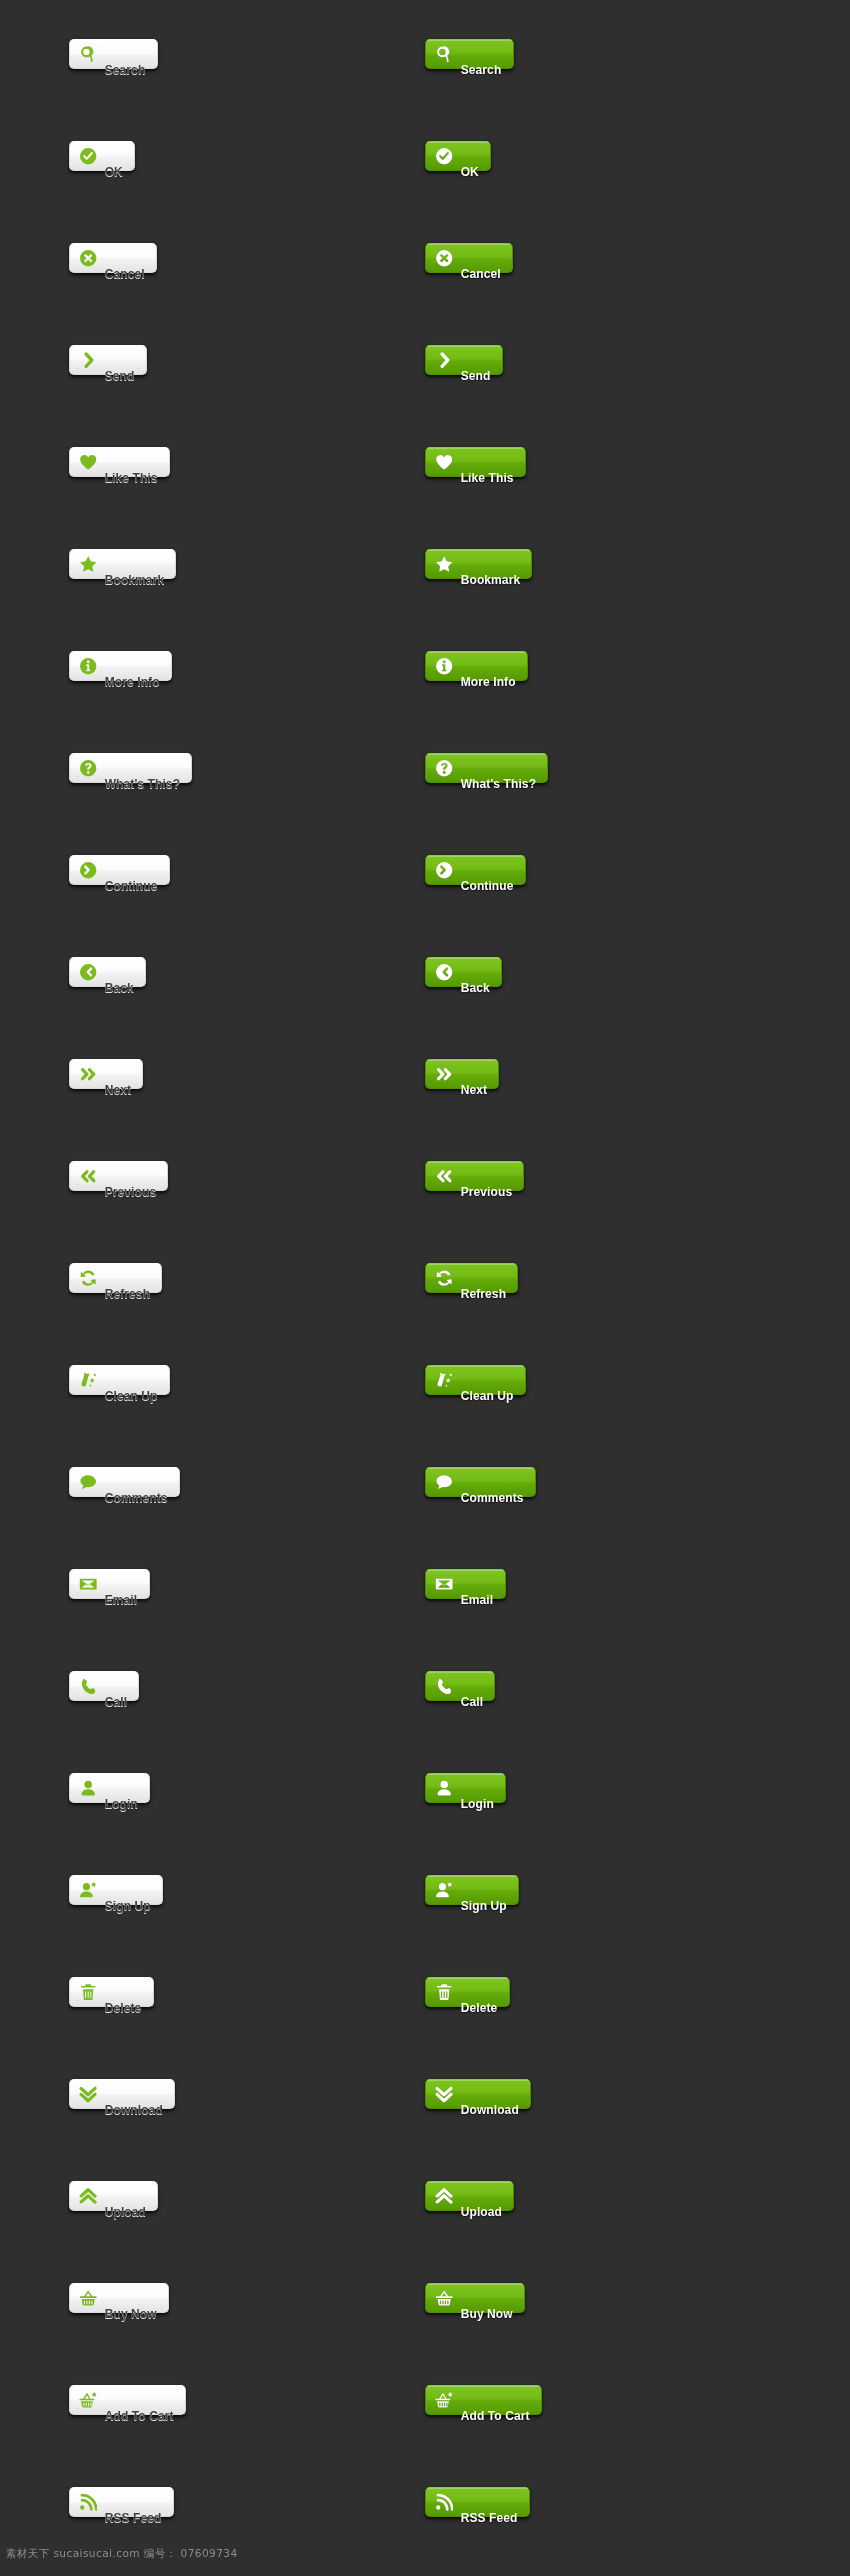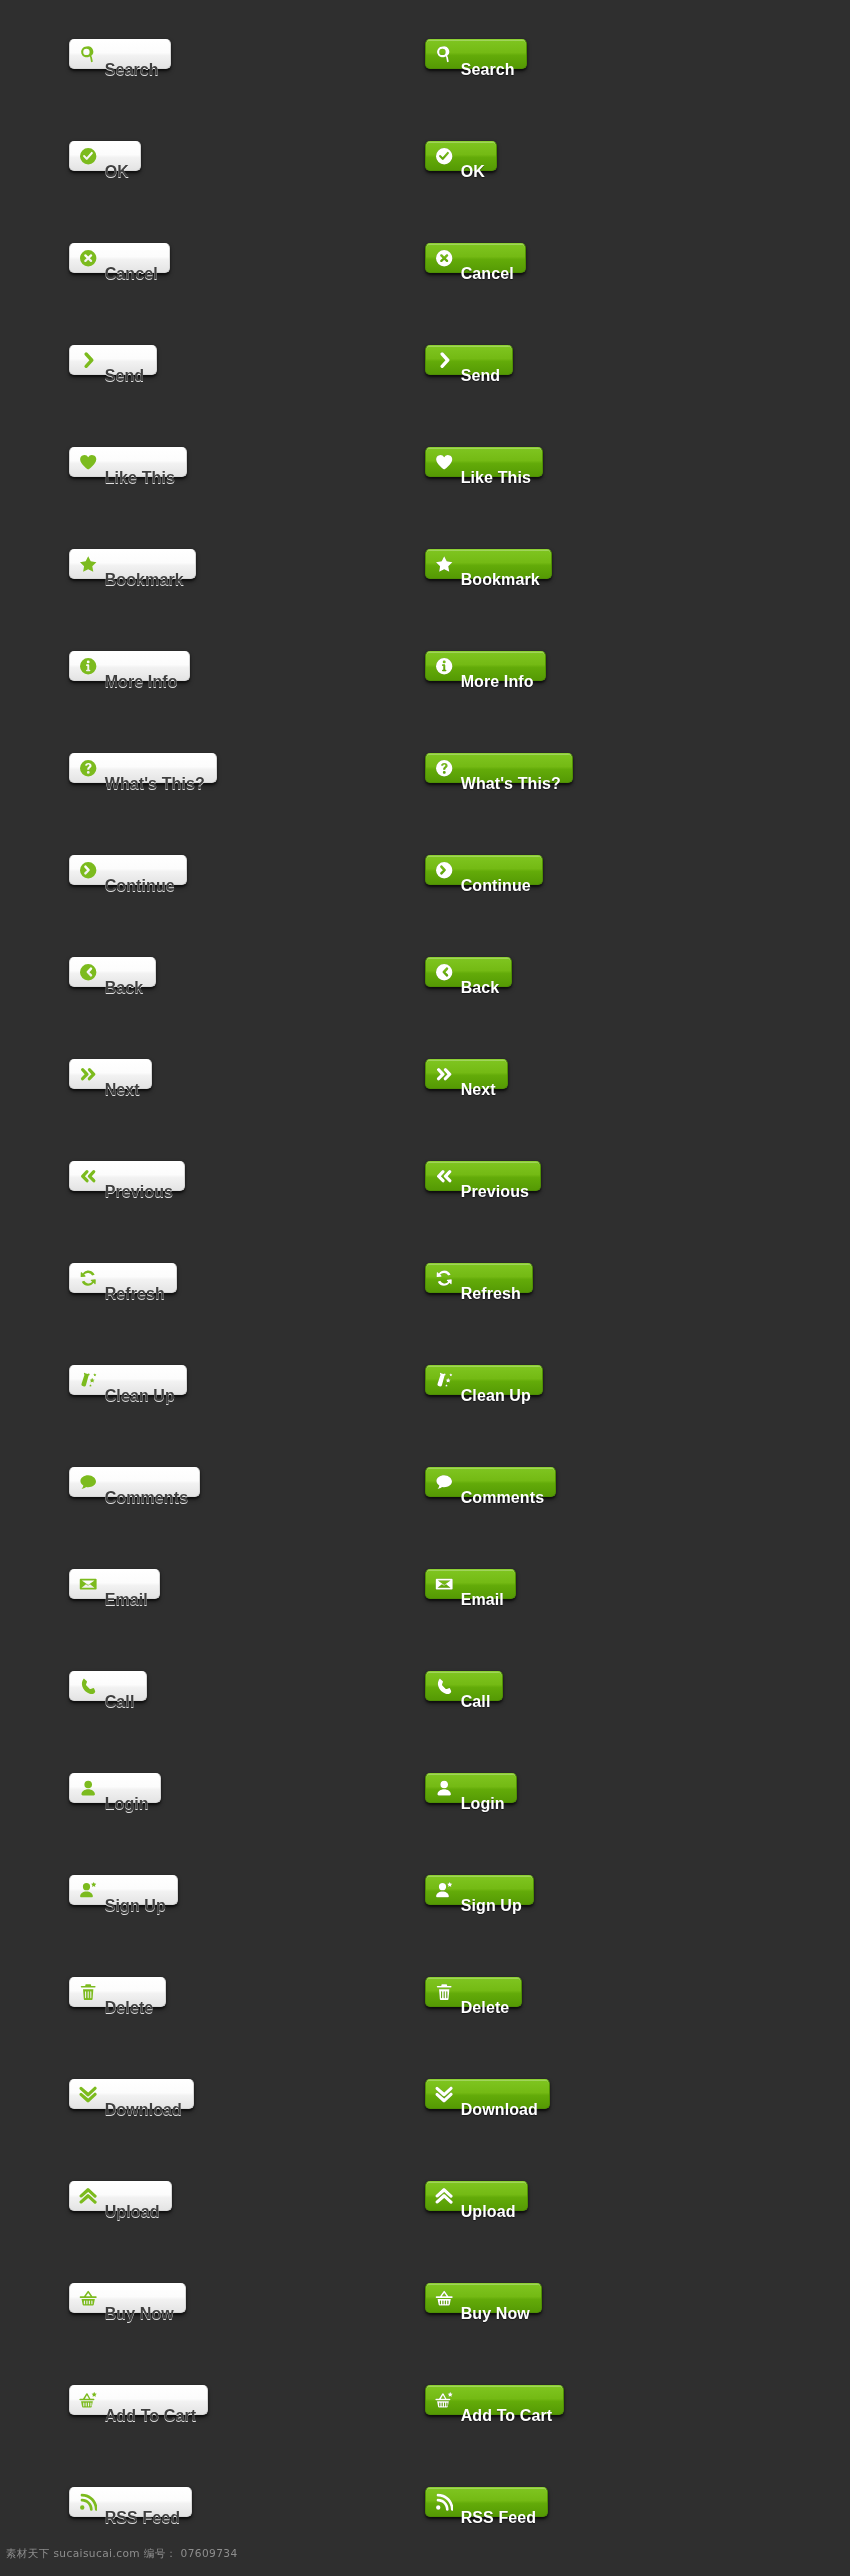--- a/index.html
+++ b/index.html
@@ -52,21 +52,21 @@
   .btn .ico {
     width: 18.4px;
     height: 18.4px;
     flex: 0 0 18.4px;
     margin-right: 7.8px;
     display: block;
   }
   .btn .ico svg { width: 18.4px; height: 18.4px; display: block; }
 
   .btn .lbl {
-    font-size: 16px;
+    font-size: 12px;
     font-weight: bold;
     letter-spacing: 0.1px;
     line-height: 1;
     margin-top: 32px;
   }
 
   
   .btn.light {
     background: linear-gradient(to bottom, #ffffff 0%, #fcfcfc 45%, #f2f2f2 55%, #e4e4e4 100%);
     border: 0.7px solid #d8d8d8;

